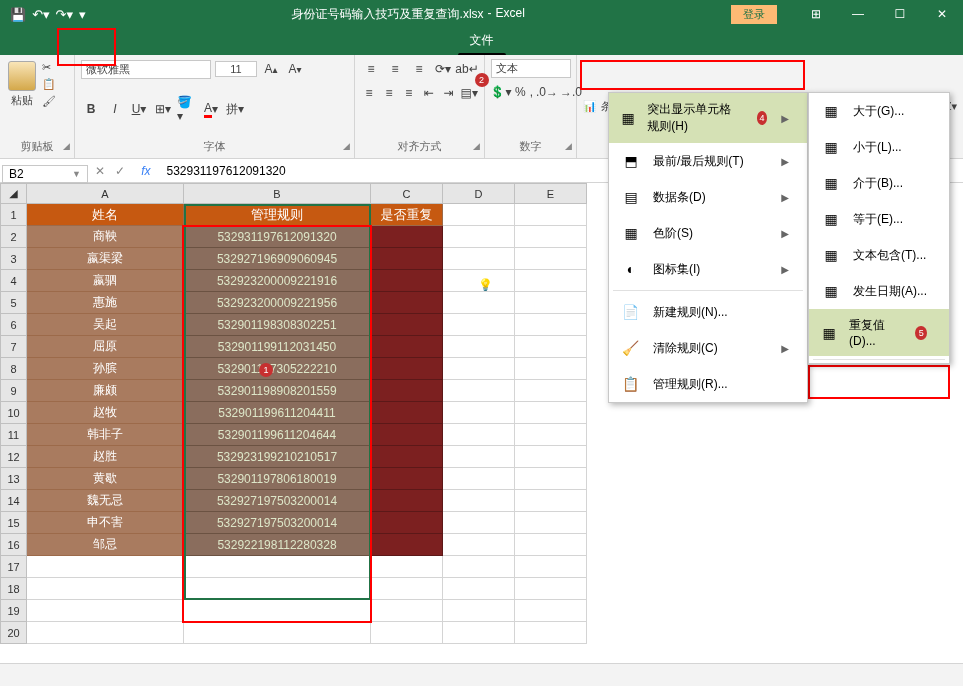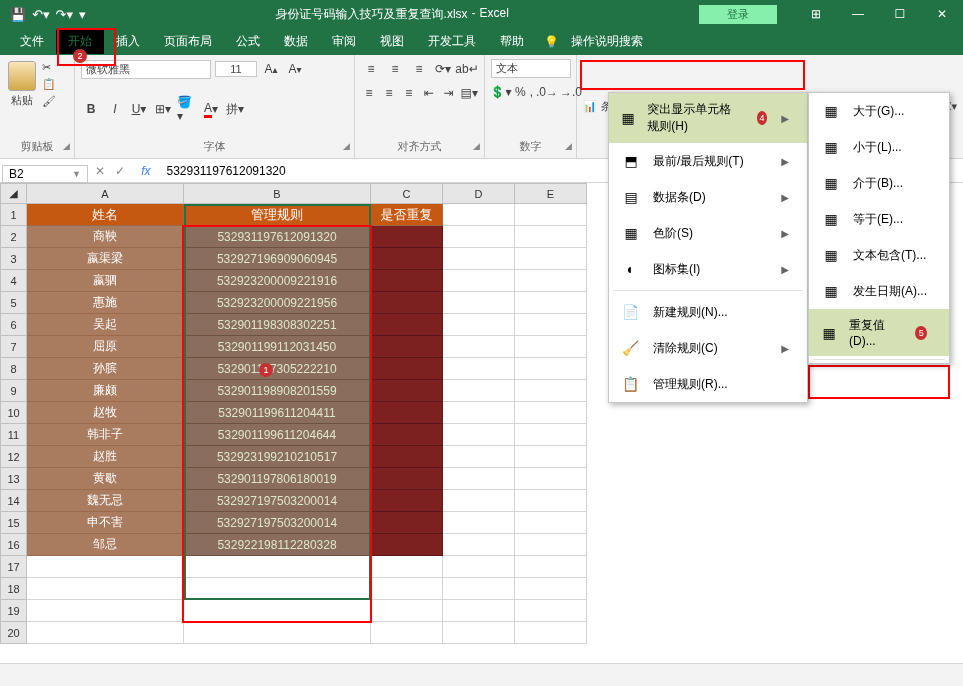--- a/index.html
+++ b/index.html
@@ -3,24 +3,24 @@
 <meta charset="utf-8">
 <style>
 * { margin: 0; padding: 0; box-sizing: border-box; font-family: "Microsoft YaHei", sans-serif; }
 body { width: 963px; height: 686px; background: #fff; overflow: hidden; position: relative; }
 
 .titlebar { height: 28px; background: #217346; display: flex; align-items: center; color: #fff; font-size: 12px; }
 .titlebar .qat { display: flex; gap: 6px; padding-left: 10px; align-items: center; }
 .titlebar .qat span { cursor: pointer; font-size: 13px; }
 .titlebar .title-center { flex: 1; text-align: center; display: flex; justify-content: center; gap: 4px; }
 .titlebar .win-btns { display: flex; align-items: center; gap: 0; }
-.titlebar .login-btn { background: #86efac; color: #217346; padding: 2px 28px; font-size: 11px; margin-right: 18px; }
+.titlebar .login-btn { background: #fdba74; color: #217346; padding: 2px 12px; font-size: 11px; margin-right: 18px; }
 .titlebar .win-btn { width: 42px; height: 28px; display: flex; align-items: center; justify-content: center; font-size: 12px; }
 
-.menubar { height: 27px; background: #217346; display: flex; align-items: center; padding: 0 8px; color: #fff; font-size: 12px; }
+.menubar { height: 27px; background: #217346; display: flex; align-items: center; padding: 0 8px; color: #fff; font-size: 12px; flex-direction: column; }
 .menubar .tab { padding: 4px 12px; cursor: pointer; position: relative; }
 .menubar .tab.active { background: #000000; color: #217346; border-top-left-radius: 2px; border-top-right-radius: 2px; }
 .menubar .badge-red { position: absolute; top: 20px; left: 50%; transform: translateX(-50%); width: 14px; height: 14px; background: #c73030; border-radius: 50%; color: #fff; font-size: 9px; display: flex; align-items: center; justify-content: center; z-index: 10; }
 .red-frame { position: absolute; border: 2px solid red; pointer-events: none; z-index: 8; }
 
 .ribbon { height: 104px; background: #f3f3f3; border-bottom: 1px solid #d4d4d4; display: flex; font-size: 11px; color: #444; position: relative; }
 .ribbon .group { border-right: 1px solid #d4d4d4; padding: 4px 6px; display: flex; flex-direction: column; justify-content: space-between; }
 .ribbon .group-title { text-align: center; font-size: 11px; color: #666; margin-top: 2px; position: relative; }
 .ribbon .group-title .launcher { position: absolute; right: -2px; top: 2px; font-size: 9px; color: #888; }
 .ribbon .row { display: flex; align-items: center; gap: 4px; }

